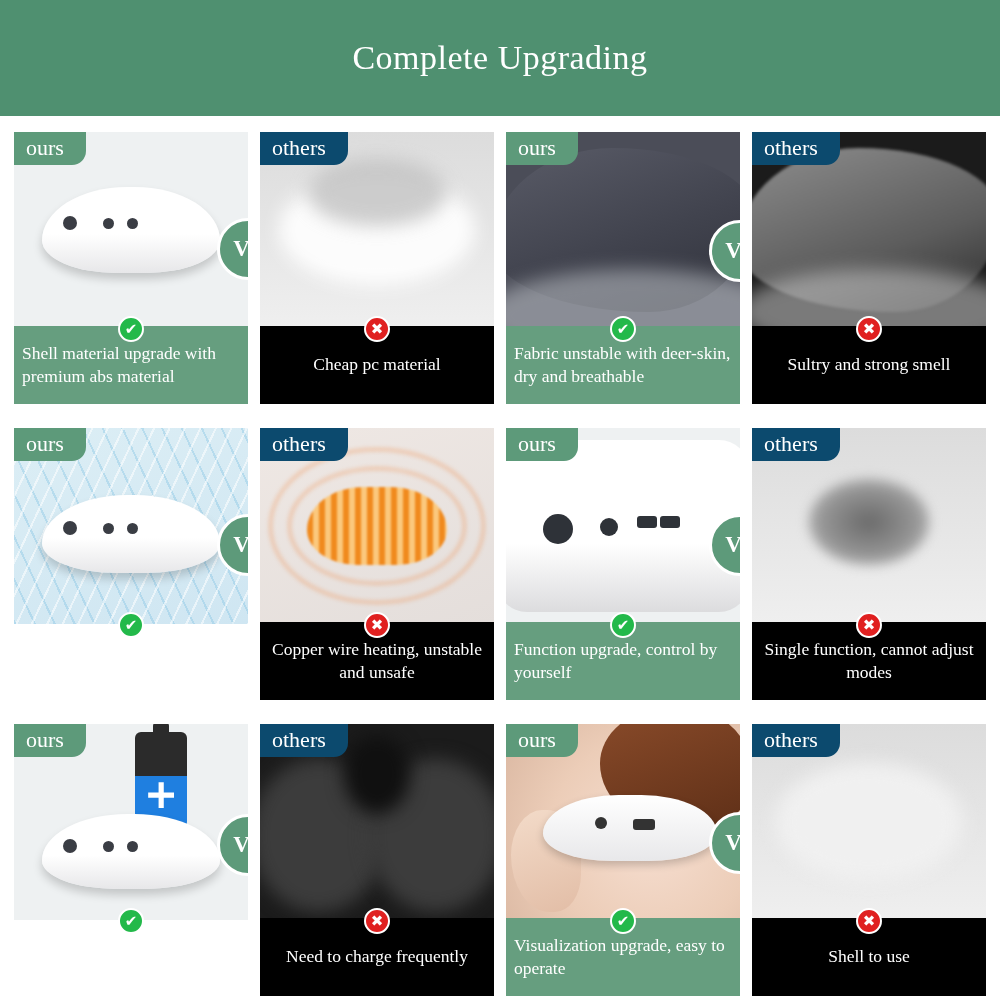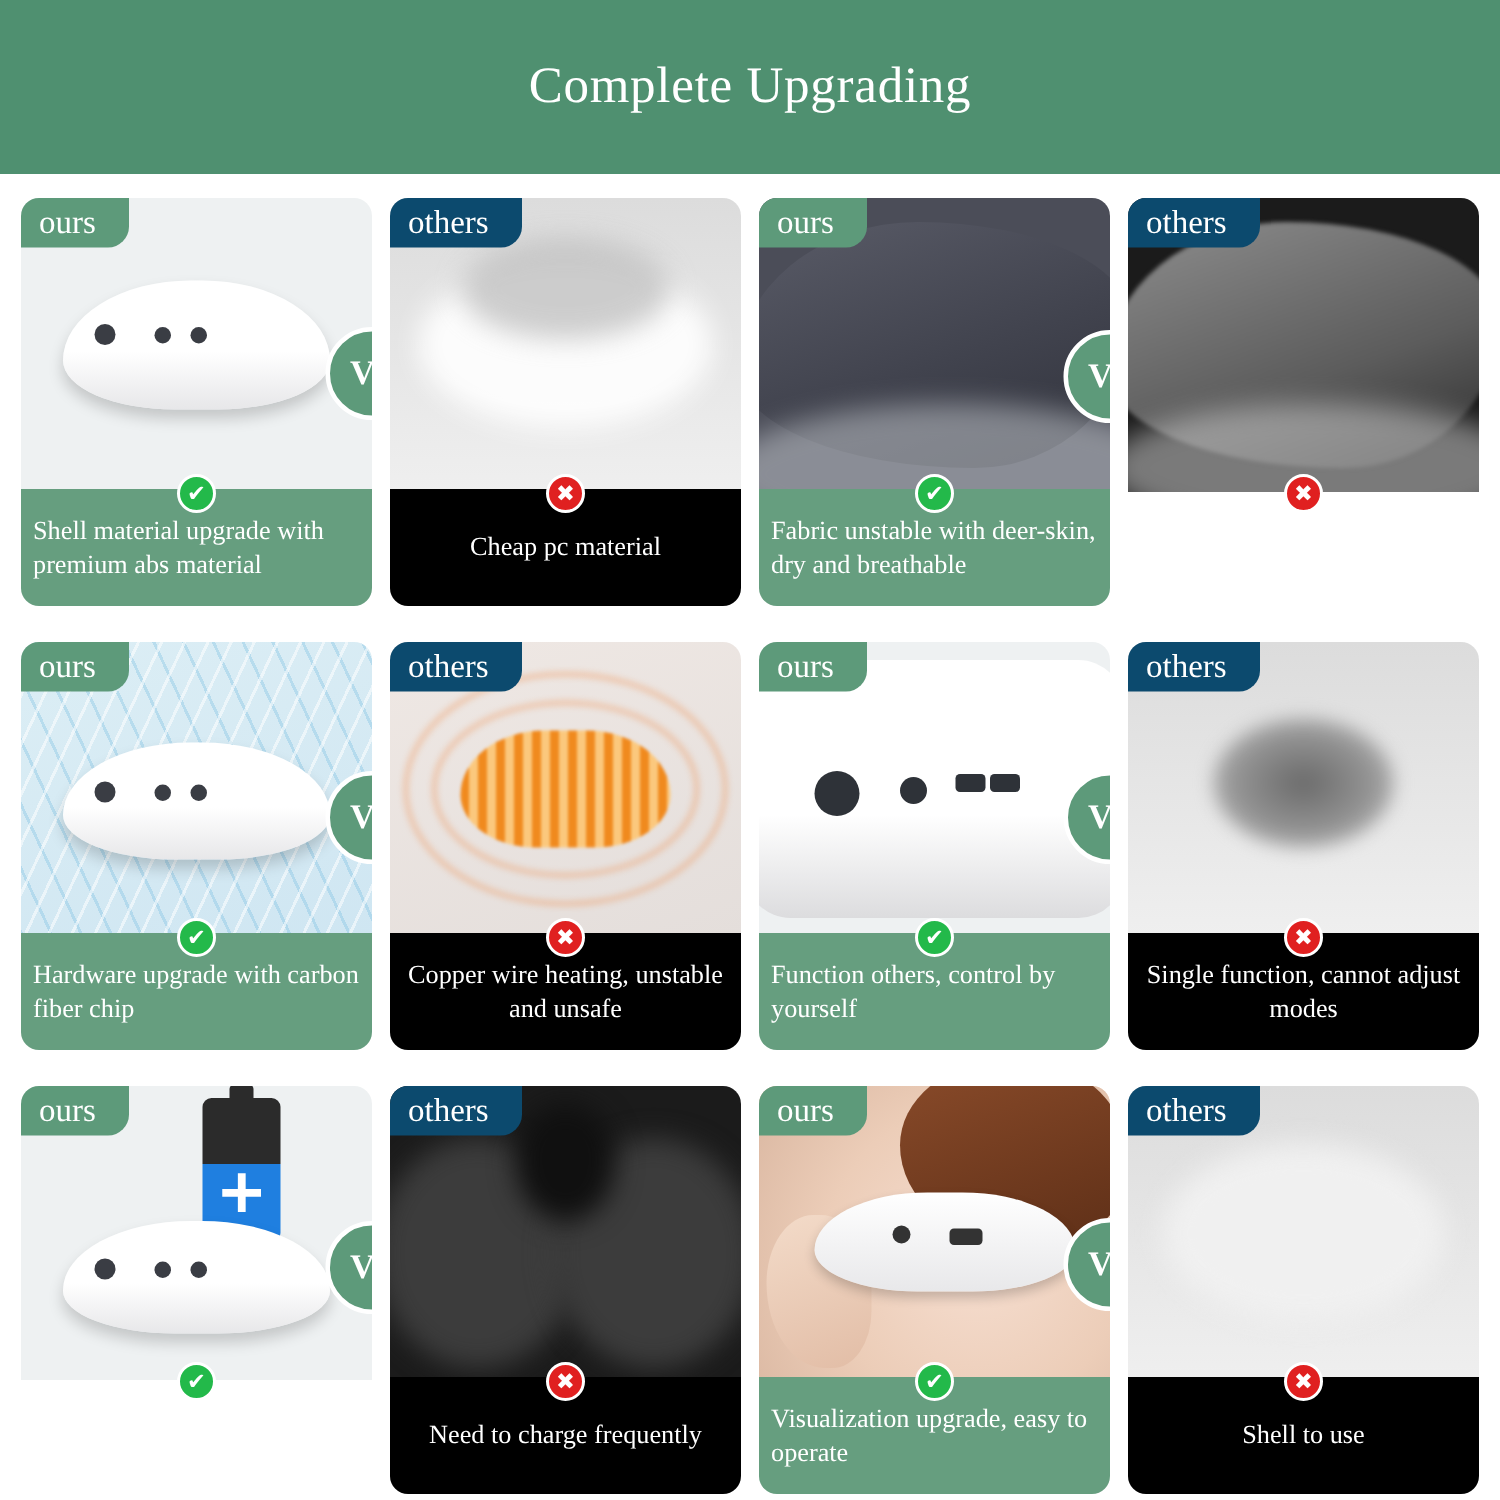--- a/index.html
+++ b/index.html
@@ -40,21 +40,20 @@
     grid-auto-rows: 288px;
     column-gap: 12px;
     row-gap: 8px;
   }
 
   .cell {
     position: relative;
     width: 100%;
     height: 272px;
     overflow: hidden;
-    border-radius: 12px;
   }
 
   
   .media {
     position: absolute;
     left: 0; top: 0; right: 0;
     height: 196px;
     overflow: hidden;
   }
 
@@ -311,38 +310,38 @@
     </div>
 
     <div class="cell">
       <div class="tag others">others</div>
       <div class="media">
         <div class="bg-dark"></div>
         <div class="fabric b"></div>
         <div class="blob" style="left:-6%; bottom:-14%; width:120%; height:44%; background:#d8d8d8; opacity:.5;"></div>
       </div>
       <div class="badge no">✖</div>
+      <div class="caption others">
+        <span>Sultry and strong smell</span>
+      </div>
     </div>
 
     <div class="cell">
       <div class="tag ours">ours</div>
       <div class="media">
         <div class="bg-blue"></div>
         <div class="tech-lines"></div>
         <div class="device" style="top:34%; height:40%;">
           <div class="strap"></div>
           <div class="btn-a"></div>
             <div class="btn-b"></div>
             <div class="btn-c"></div>
         </div>
       </div>
       <div class="badge ok">✔</div>
-      <div class="caption ours">
-        <span>Hardware upgrade with carbon fiber chip</span>
-      </div>
       <div class="vs" style="right:-31px; top:86px;">VS</div>
     </div>
 
     <div class="cell">
       <div class="tag others">others</div>
       <div class="media">
         <div class="bg-warm"></div>
         <div class="heat-wave" style="left:4%; top:10%; width:92%; height:80%;"></div>
         <div class="heat-wave" style="left:12%; top:20%; width:76%; height:60%;"></div>
         <div class="heat-coil"></div>
@@ -358,21 +357,21 @@
       <div class="media">
         <div class="bg-light"></div>
         <div style="position:absolute; left:-4%; top:6%; width:108%; height:88%; background:linear-gradient(180deg,#ffffff 60%,#dcdcde 100%); border-radius:30px;"></div>
         <div style="position:absolute; left:16%; top:44%; width:30px; height:30px; border-radius:50%; background:#2e3238;"></div>
         <div style="position:absolute; left:40%; top:46%; width:18px; height:18px; border-radius:50%; background:#2e3238;"></div>
         <div style="position:absolute; left:56%; top:45%; width:20px; height:12px; border-radius:3px; background:#2e3238;"></div>
         <div style="position:absolute; left:66%; top:45%; width:20px; height:12px; border-radius:3px; background:#2e3238;"></div>
       </div>
       <div class="badge ok">✔</div>
       <div class="caption ours">
-        <span>Function others, control by yourself</span>
+        <span>Function upgrade, control by yourself</span>
       </div>
       <div class="vs" style="right:-31px; top:86px;">VS</div>
     </div>
 
     <div class="cell">
       <div class="tag others">others</div>
       <div class="media">
         <div class="bg-grey"></div>
         <div class="soft-ring"></div>
       </div>

